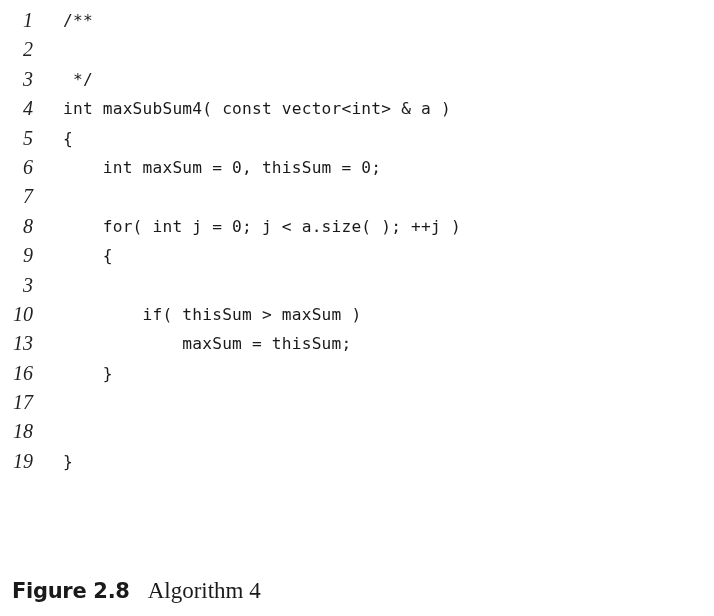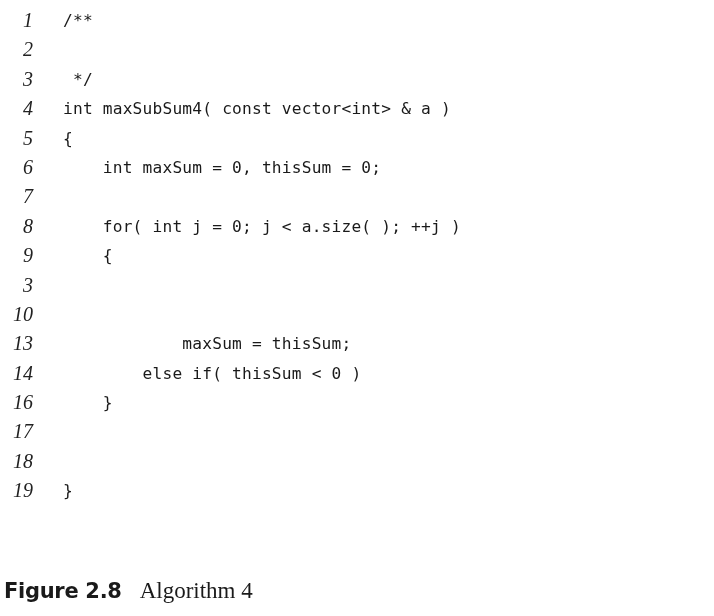--- a/index.html
+++ b/index.html
@@ -39,21 +39,21 @@
     .code {
       position: absolute;
       left: 63px;
       font-family: "DejaVu Sans Mono", "Liberation Mono", monospace;
       font-size: 16.2px;
       letter-spacing: 0.2px;
       color: #1a1a1a;
     }
     .caption {
       position: absolute;
-      left: 4px;
+      left: 12px;
       top: 578px;
       white-space: nowrap;
     }
     .caption-label {
       font-family: "DejaVu Sans", "Liberation Sans", sans-serif;
       font-weight: bold;
       font-size: 21px;
       letter-spacing: -0.3px;
       color: #1a1a1a;
     }
@@ -71,23 +71,22 @@
   <div class="line"><span class="ln">1</span><span class="code">/**</span></div>
   <div class="line"><span class="ln">2</span></div>
   <div class="line"><span class="ln">3</span><span class="code"> */</span></div>
   <div class="line"><span class="ln">4</span><span class="code">int maxSubSum4( const vector&lt;int&gt; &amp; a )</span></div>
   <div class="line"><span class="ln">5</span><span class="code">{</span></div>
   <div class="line"><span class="ln">6</span><span class="code">    int maxSum = 0, thisSum = 0;</span></div>
   <div class="line"><span class="ln">7</span><span class="code"></span></div>
   <div class="line"><span class="ln">8</span><span class="code">    for( int j = 0; j &lt; a.size( ); ++j )</span></div>
   <div class="line"><span class="ln">9</span><span class="code">    {</span></div>
   <div class="line"><span class="ln">3</span><span class="code"></span></div>
-  <div class="line"><span class="ln">10</span></div>
+  <div class="line"><span class="ln">10</span><span class="code">        if( thisSum &gt; maxSum )</span></div>
   <div class="line"><span class="ln">13</span><span class="code">            maxSum = thisSum;</span></div>
-  <div class="line"><span class="ln">14</span><span class="code">        else if( thisSum &lt; 0 )</span></div>
   <div class="line"><span class="ln">16</span><span class="code">    }</span></div>
   <div class="line"><span class="ln">17</span><span class="code"></span></div>
   <div class="line"><span class="ln">18</span></div>
   <div class="line"><span class="ln">19</span><span class="code">}</span></div>
 </div>
 
 <div class="caption">
   <span class="caption-label">Figure 2.8</span><span class="caption-text">Algorithm 4</span>
 </div>
 

